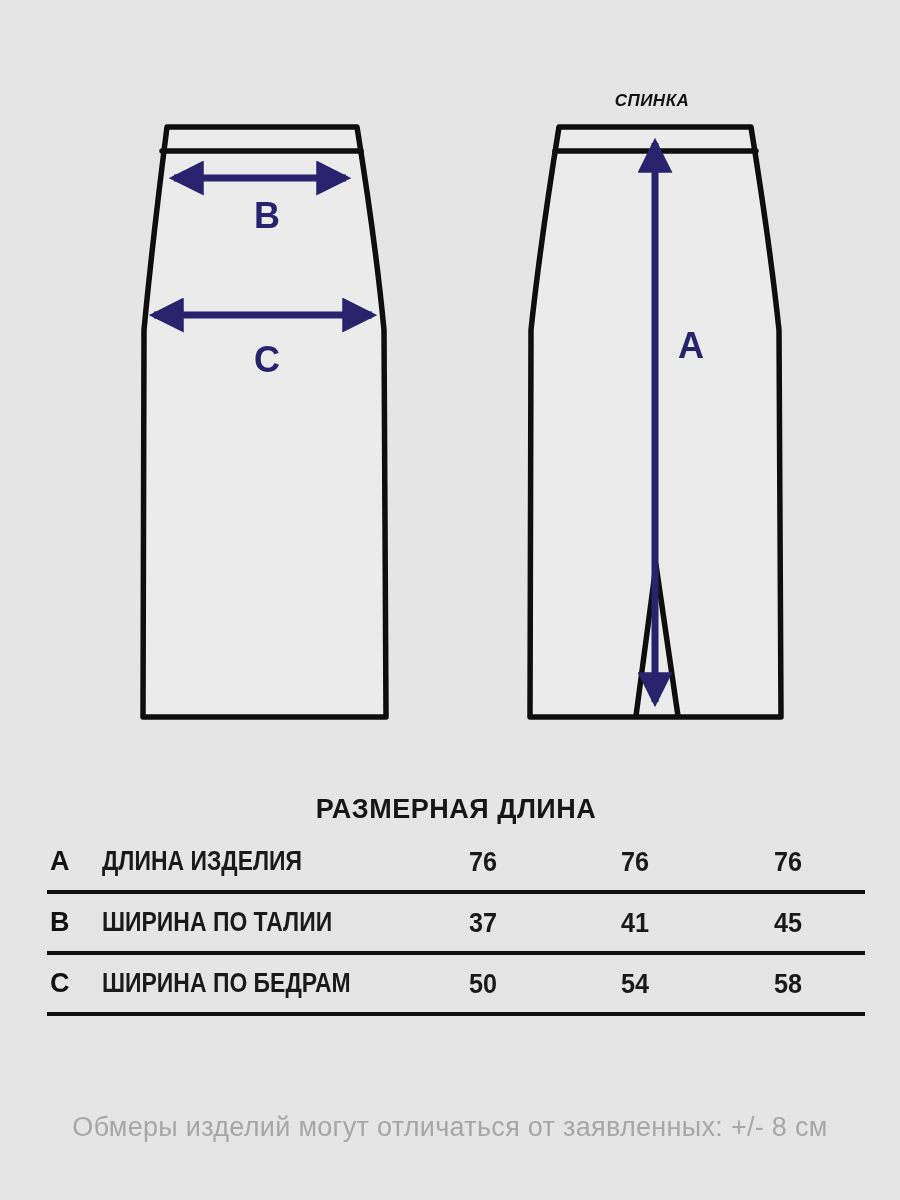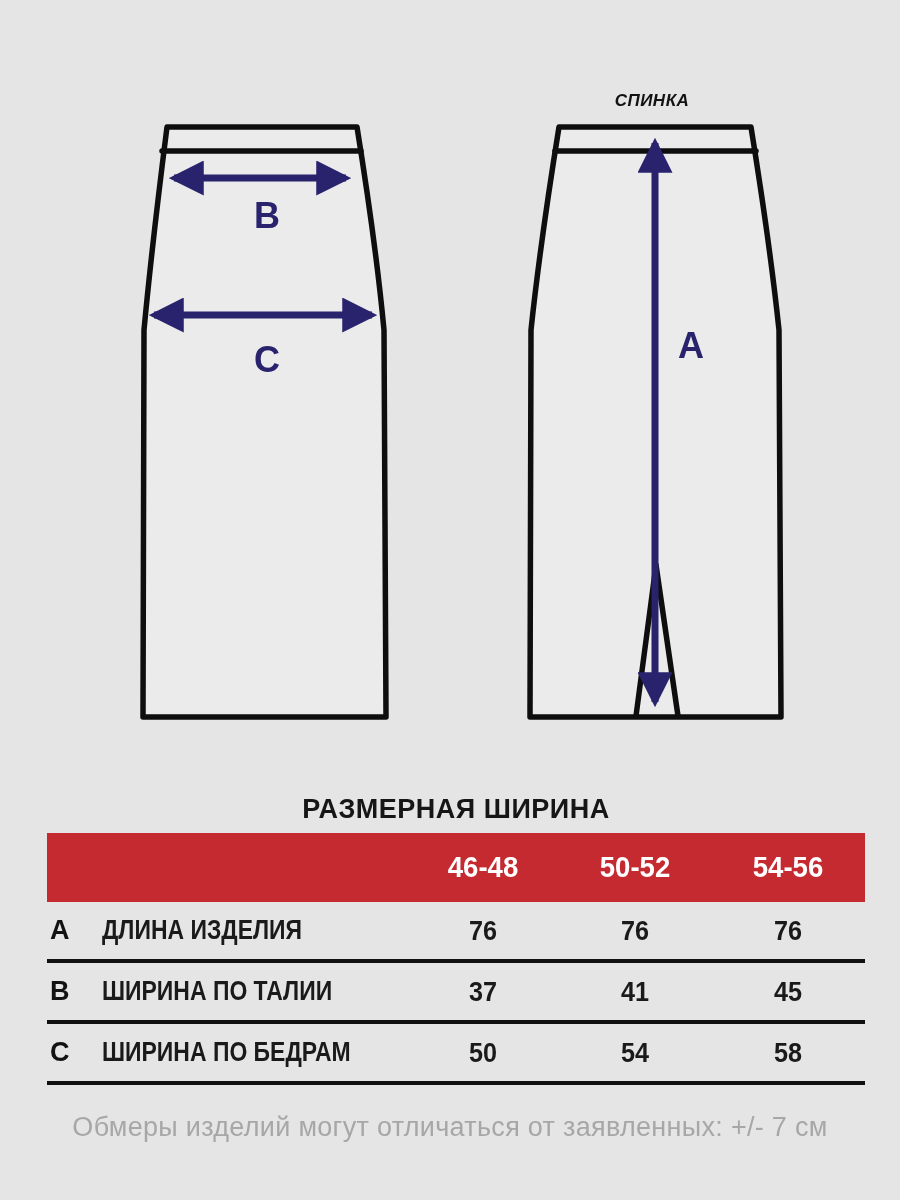--- a/index.html
+++ b/index.html
@@ -88,29 +88,22 @@
       <line x1="154" y1="315" x2="372" y2="315" marker-start="url(#ah)" marker-end="url(#ah)"></line>
       <line x1="655" y1="143" x2="655" y2="702" marker-start="url(#ah)" marker-end="url(#ah)"></line>
     </g>
 
     <text class="dim-letter" x="267" y="228" text-anchor="middle">B</text>
     <text class="dim-letter" x="267" y="372" text-anchor="middle">C</text>
     <text class="dim-letter" x="691" y="358" text-anchor="middle">A</text>
   </svg>
 
   <div class="table-wrap">
-    <div class="table-title">РАЗМЕРНАЯ ШИРИНА</div>
+    <div class="table-title">РАЗМЕРНАЯ ДЛИНА</div>
 
-    <div class="grid-row header-row" id="header-row" style="background: rgb(196, 42, 48);">
-      <div></div>
-      <div></div>
-      <div class="size-cell">46-48</div>
-      <div class="size-cell">50-52</div>
-      <div class="size-cell">54-56</div>
-    </div>
 
     <div class="grid-row data-row">
       <div class="letter-cell">A</div>
       <div class="label-cell">ДЛИНА ИЗДЕЛИЯ</div>
       <div class="value-cell">76</div>
       <div class="value-cell">76</div>
       <div class="value-cell">76</div>
     </div>
 
     <div class="grid-row data-row">
@@ -123,14 +116,14 @@
 
     <div class="grid-row data-row">
       <div class="letter-cell">C</div>
       <div class="label-cell">ШИРИНА ПО БЕДРАМ</div>
       <div class="value-cell">50</div>
       <div class="value-cell">54</div>
       <div class="value-cell">58</div>
     </div>
   </div>
 
-  <div class="note">Обмеры изделий могут отличаться от заявленных: +/- 7 см</div>
+  <div class="note">Обмеры изделий могут отличаться от заявленных: +/- 8 см</div>
 </div>
 
 </body></html>

